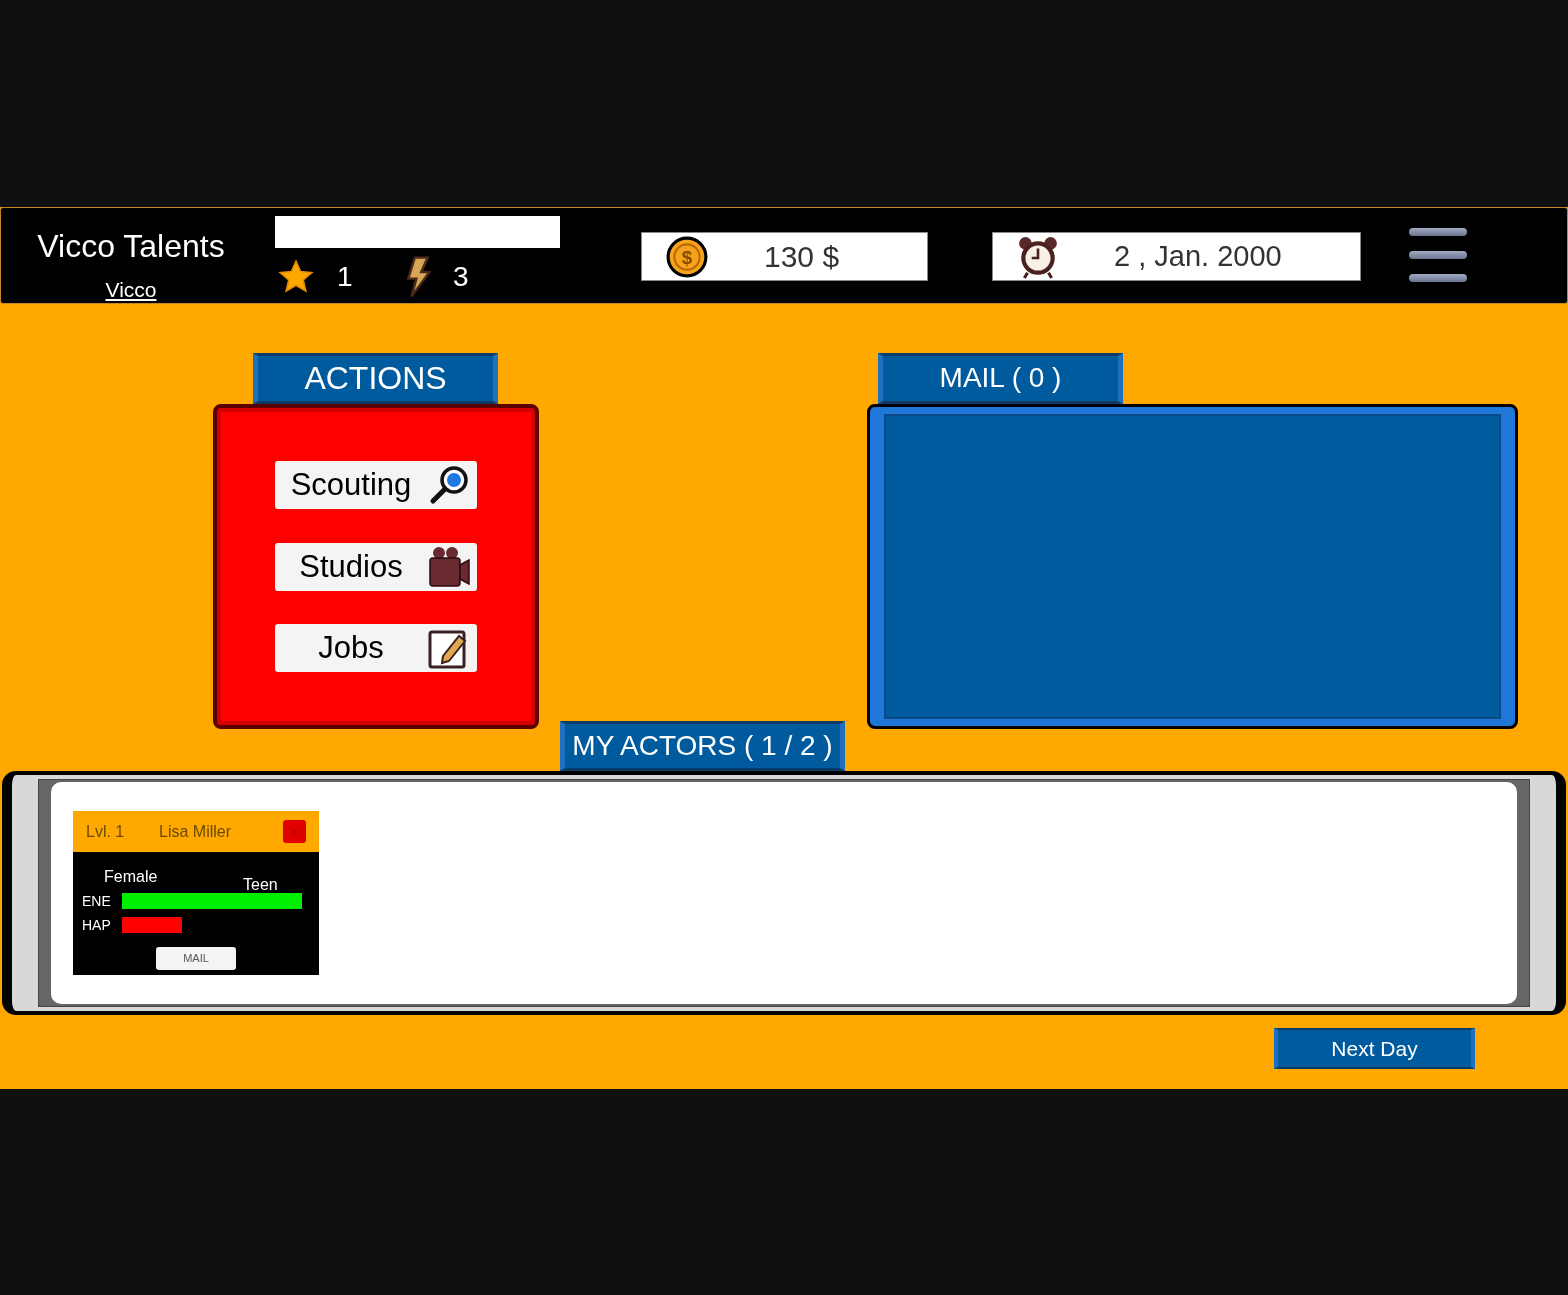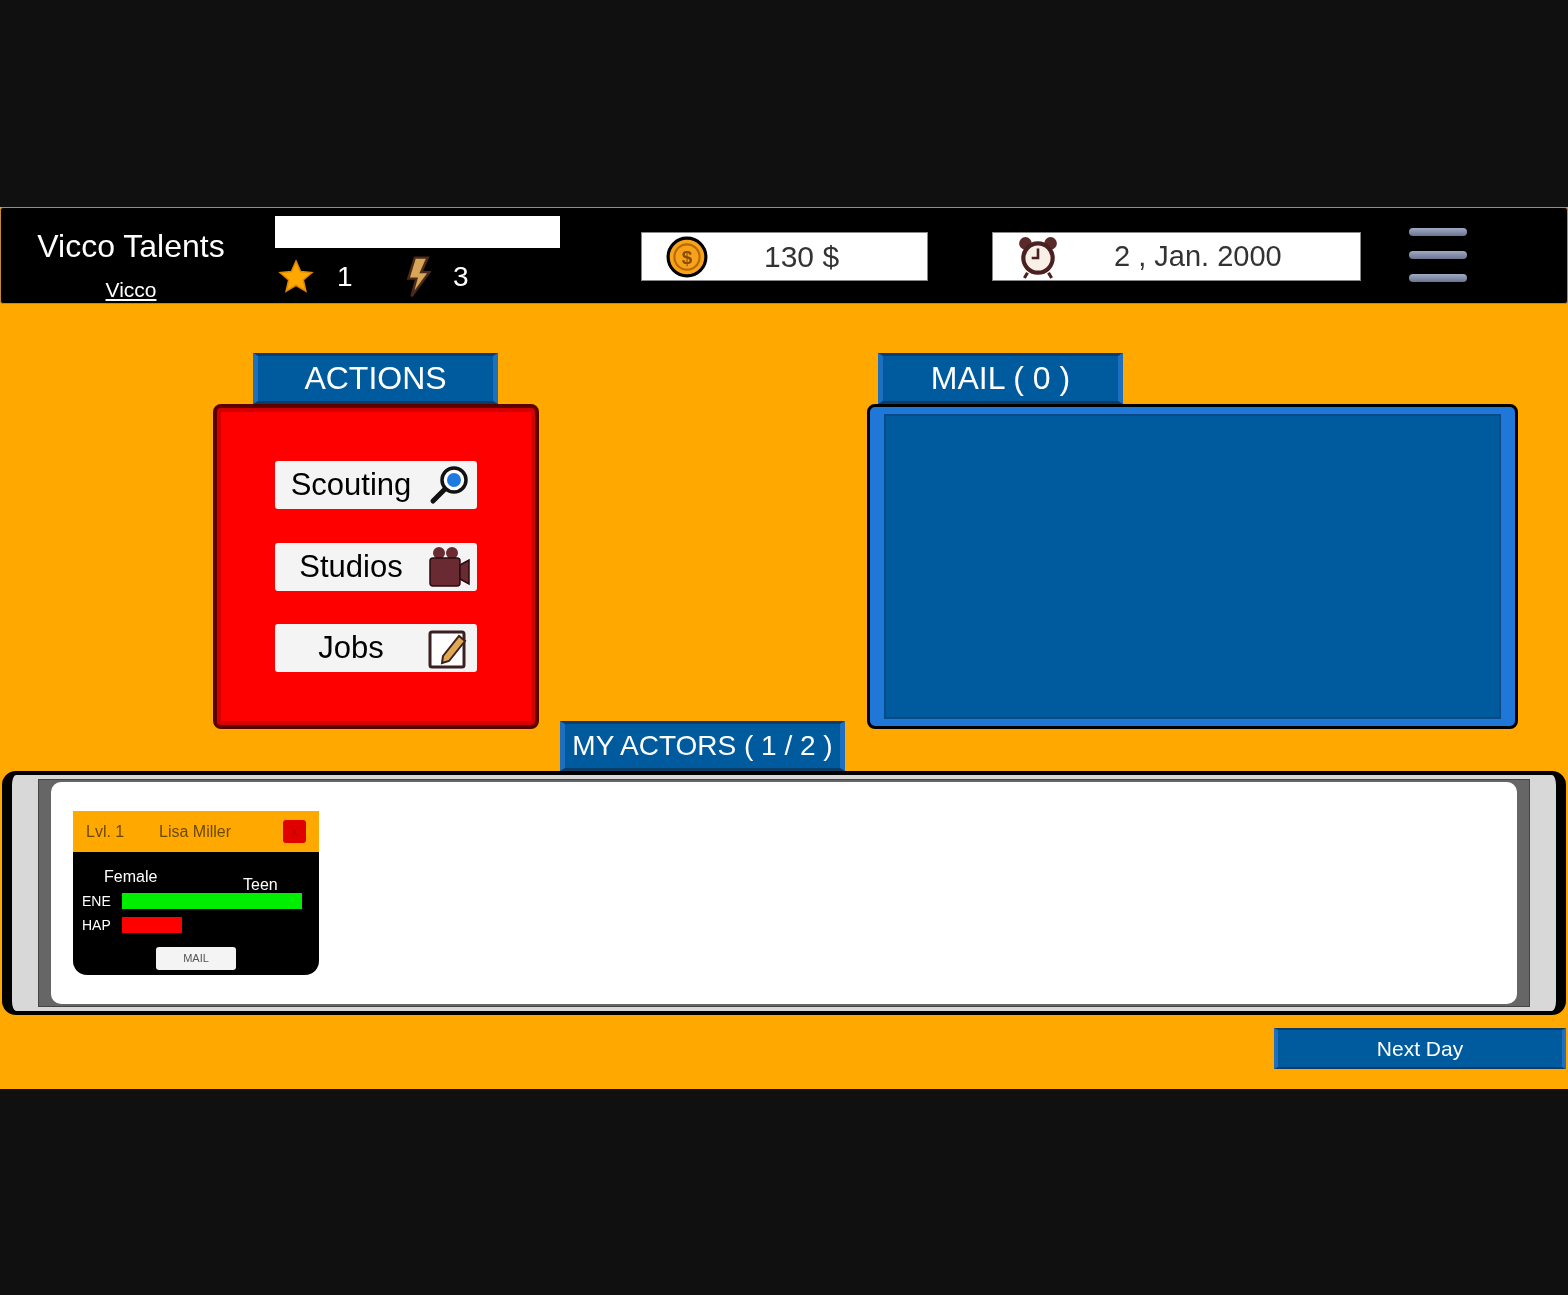--- a/index.html
+++ b/index.html
@@ -17,29 +17,29 @@
   .tab { position: absolute; background: #005b9e; border: 3px solid #0d3c66; border-left: 5px solid #1f6fc0; border-right: 5px solid #1f6fc0; color: #fff; text-align: center; }
   .actions-panel { position: absolute; left: 213px; top: 404px; width: 326px; height: 325px; background: #ff0000; border: 4px solid #5a0000; border-radius: 8px; box-shadow: inset 0 0 0 4px #d40000; }
   .action-btn { position: absolute; left: 275px; width: 202px; height: 48px; background: #f4f4f4; border-radius: 3px; display: flex; align-items: center; font-size: 31px; color: #000; cursor: pointer; }
   .action-btn .lbl { flex: 1; text-align: center; }
   .action-btn svg { margin-right: 6px; }
   .mail-panel { position: absolute; left: 867px; top: 404px; width: 651px; height: 325px; background: #1f77d8; border: 3px solid #000; border-radius: 8px; }
   .mail-inner { position: absolute; left: 14px; top: 7px; right: 14px; bottom: 7px; background: #005b9e; border: 2px solid #0a4a86; }
   .actors-panel { position: absolute; left: 2px; top: 771px; width: 1564px; height: 244px; background: #d8d8d8; border: 4px solid #000; border-left-width: 10px; border-right-width: 10px; border-radius: 14px; }
   .actors-inner-frame { position: absolute; left: 26px; top: 4px; right: 26px; bottom: 4px; background: #666; border: 1px solid #444; }
   .actors-inner { position: absolute; left: 12px; top: 2px; right: 12px; bottom: 2px; background: #fff; border-radius: 10px; }
-  .card { position: absolute; left: 73px; top: 811px; width: 246px; height: 164px; background: #000; border-radius: 14px; }
+  .card { position: absolute; left: 73px; top: 811px; width: 246px; height: 164px; background: #000; }
   .card-head { height: 41px; background: #ffa800; position: relative; color: #6a4a00; font-size: 16px; }
   .card-head .lvl { position: absolute; left: 13px; top: 12px; }
   .card-head .nm { position: absolute; left: 86px; top: 12px; }
   .card-close { position: absolute; left: 210px; top: 9px; width: 23px; height: 23px; background: #e00000; border-radius: 3px; color: #9a0000; font-size: 10px; text-align: center; line-height: 23px; cursor: pointer; }
   .card-text { position: absolute; color: #fff; font-size: 16px; }
   .bar { position: absolute; height: 16px; }
   .info-btn { position: absolute; left: 83px; top: 136px; width: 80px; height: 23px; background: #f4f4f4; border-radius: 3px; color: #555; font-size: 11px; text-align: center; line-height: 23px; cursor: pointer; }
-  .next-btn { position: absolute; left: 1274px; top: 1028px; width: 292px; height: 41px; background: #005b9e; border: 2px solid #0d3c66; border-left: 4px solid #1f6fc0; border-right: 4px solid #1f6fc0; color: #fff; font-size: 21px; text-align: center; line-height: 37px; cursor: pointer; }
+  .next-btn { position: absolute; left: 1274px; top: 1028px; width: 201px; height: 41px; background: #005b9e; border: 2px solid #0d3c66; border-left: 4px solid #1f6fc0; border-right: 4px solid #1f6fc0; color: #fff; font-size: 21px; text-align: center; line-height: 37px; cursor: pointer; }
 </style>
 </head>
 <body>
 
 <div class="game"></div>
 
 <div class="topbar">
   <div class="title">Vicco Talents</div>
   <div class="subtitle">Vicco</div>
   <div class="namebar"></div>
@@ -105,21 +105,21 @@
     </svg>
 </div>
 <div class="action-btn" style="top:624px;">
   <span class="lbl">Jobs</span>
   <svg width="44" height="44" viewBox="0 0 44 44">
       <rect x="3" y="6" width="34" height="35" rx="2" fill="#fff" stroke="#3a2020" stroke-width="3"></rect>
       <path d="M16 30l16-20 6 5-16 20-7 2z" fill="#e0a850" stroke="#3a2020" stroke-width="2"></path>
     </svg>
 </div>
 
-<div class="tab" style="left:878px; top:353px; width:245px; height:51px; font-size:32px; line-height:44px;">MAIL ( 0 )</div>
+<div class="tab" style="left:878px; top:353px; width:245px; height:51px; font-size:28px; line-height:44px;">MAIL ( 0 )</div>
 <div class="mail-panel">
   <div class="mail-inner"></div>
 </div>
 
 <div class="actors-panel">
   <div class="actors-inner-frame">
     <div class="actors-inner"></div>
   </div>
 </div>
 <div class="tab" style="left:560px; top:721px; width:285px; height:50px; font-size:28px; line-height:43px;">MY ACTORS ( 1 / 2 )</div>

